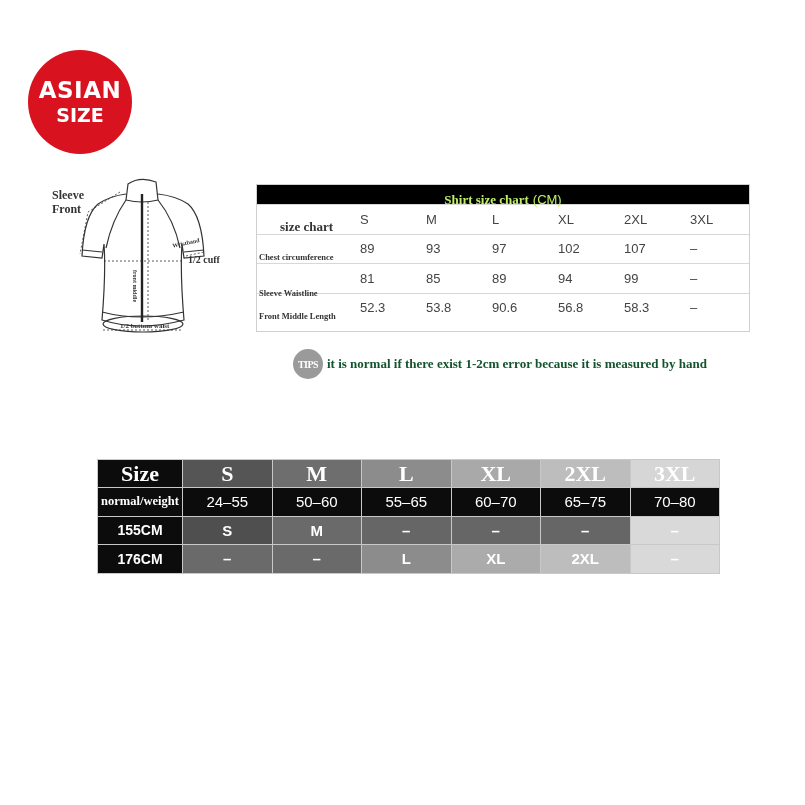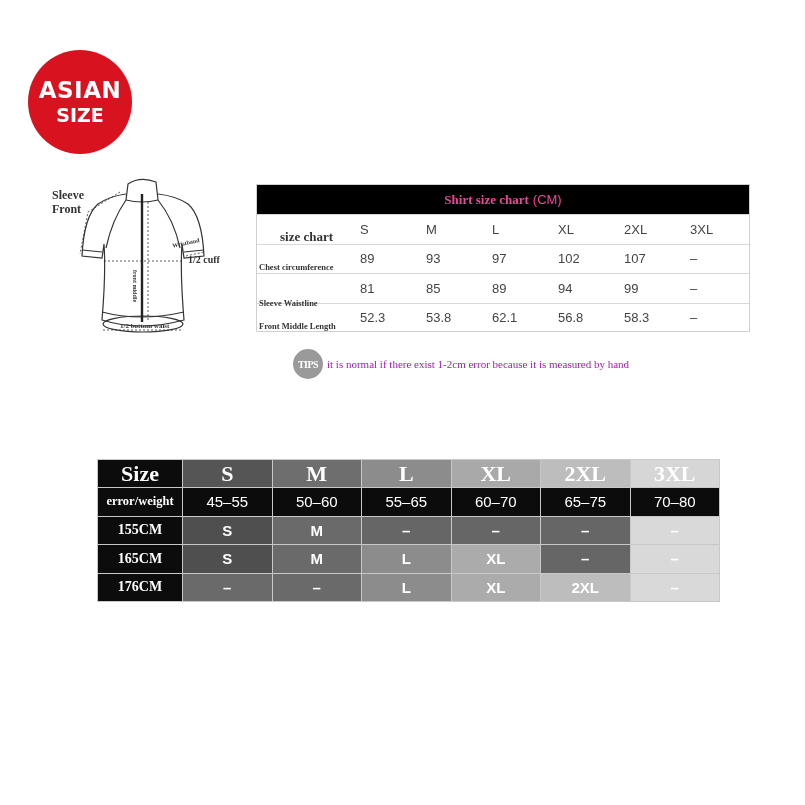--- a/index.html
+++ b/index.html
@@ -25,21 +25,21 @@
   .dl-cuff { left: 148px; top: 82px; font-size: 10px; }
   .dl-front { left: 98px; top: 98px; font-size: 6px; transform: rotate(90deg); transform-origin: left top; }
   .dl-waist { left: 80px; top: 150px; font-size: 7px; }
 
   
   .chart1 {
     position: absolute; left: 256px; top: 184px; width: 494px; height: 148px;
     border: 1px solid #d0d0d0;
   }
   .chart1 .hdr {
-    height: 29px; background: #000; color: #ec4899; text-align: center;
+    height: 19px; background: #000; color: #bef264; text-align: center;
     font-family: "Liberation Serif", serif; font-weight: bold; font-size: 13px; line-height: 29px;
   }
   .chart1 .hdr .unit { font-family: "Liberation Sans", sans-serif; font-weight: normal; margin-left: 4px; }
   .chart1 .row { display: flex; height: 29.5px; border-top: 1px solid #d8d8d8; align-items: center; }
   .chart1 .row:first-of-type { border-top: none; }
   .chart1 .lbl {
     width: 97px; font-family: "Liberation Serif", serif; font-weight: bold; color: #333;
     font-size: 8.5px; padding-left: 2px; white-space: nowrap; margin-top: 16px;
   }
   .chart1 .lbl.big { font-size: 13px; text-align: center; }
@@ -48,35 +48,35 @@
   .chart1 .row.waist .lbl { align-self: flex-end; margin-bottom: -5px; position: relative; z-index: 2; }
 
   
   .tips { position: absolute; left: 293px; top: 349px; display: flex; align-items: center; }
   .tips .tipicon {
     width: 30px; height: 30px; border-radius: 50%; background: #9a9a9a; color: #fff;
     font-family: "Liberation Serif", serif; font-weight: bold; font-size: 10px;
     display: flex; align-items: center; justify-content: center; letter-spacing: -0.5px;
   }
   .tips .tiptext {
-    margin-left: 4px; font-family: "Liberation Serif", serif; font-weight: normal;
-    font-size: 11px; color: #a21caf; white-space: nowrap;
+    margin-left: 4px; font-family: "Liberation Serif", serif; font-weight: bold;
+    font-size: 13px; color: #14532d; white-space: nowrap;
   }
 
   
   .chart2 {
     position: absolute; left: 97px; top: 459px; border-collapse: collapse;
     border: 1px solid #bfbfbf;
   }
   .chart2 td {
     border: 1px solid #c8c8c8; text-align: center; color: #fff;
     height: 28.5px; width: 89.5px; font-size: 15px; padding: 0;
     font-family: "Liberation Sans", sans-serif;
   }
-  .chart2 td.first { width: 85px; background: #0c0c0c; font-family: Liberation Serif, serif; }
+  .chart2 td.first { width: 85px; background: #0c0c0c; }
   .chart2 tr.head td { font-family: "Liberation Serif", serif; font-weight: bold; font-size: 22px; height: 28px; }
   .chart2 tr.hw td { background: #0c0c0c; font-size: 15px; }
   .chart2 tr.hw td.first { font-family: "Liberation Serif", serif; font-weight: bold; font-size: 12.5px; }
   .chart2 tr.body td.first { font-weight: bold; font-size: 14px; }
   .chart2 tr.body td { font-weight: bold; }
 </style>
 </head>
 <body>
 
 <div class="badge">
@@ -150,21 +150,21 @@
     <div class="cell">85</div>
     <div class="cell">89</div>
     <div class="cell">94</div>
     <div class="cell">99</div>
     <div class="cell last">–</div>
   </div>
   <div class="row">
     <div class="lbl">Front Middle Length</div>
     <div class="cell">52.3</div>
     <div class="cell">53.8</div>
-    <div class="cell">62.1</div>
+    <div class="cell">90.6</div>
     <div class="cell">56.8</div>
     <div class="cell">58.3</div>
     <div class="cell last">–</div>
   </div>
 </div>
 
 <div class="tips">
   <div class="tipicon">TIPS</div>
   <div class="tiptext">it is normal if there exist 1-2cm error because it is measured by hand</div>
 </div>
@@ -174,47 +174,38 @@
       <tr class="head">
     <td class="first">Size</td>
     <td style="background:#555555">S</td>
     <td style="background:#6e6e6e">M</td>
     <td style="background:#8c8c8c">L</td>
     <td style="background:#a9a9a9">XL</td>
     <td style="background:#bdbdbd">2XL</td>
     <td style="background:#d6d6d6">3XL</td>
   </tr>
   <tr class="hw">
-    <td class="first">error/weight</td>
-    <td>45–55</td>
+    <td class="first">normal/weight</td>
+    <td>24–55</td>
     <td>50–60</td>
     <td>55–65</td>
     <td>60–70</td>
     <td>65–75</td>
     <td>70–80</td>
   </tr>
   <tr class="body">
     <td class="first">155CM</td>
     <td style="background:#4f4f4f">S</td>
     <td style="background:#6a6a6a">M</td>
     <td style="background:#666666">–</td>
     <td style="background:#666666">–</td>
     <td style="background:#666666">–</td>
     <td style="background:#d9d9d9">–</td>
   </tr>
   <tr class="body">
-    <td class="first">165CM</td>
-    <td style="background:#4f4f4f">S</td>
-    <td style="background:#6a6a6a">M</td>
-    <td style="background:#8c8c8c">L</td>
-    <td style="background:#ababab">XL</td>
-    <td style="background:#666666">–</td>
-    <td style="background:#d9d9d9">–</td>
-  </tr>
-  <tr class="body">
     <td class="first">176CM</td>
     <td style="background:#6a6a6a">–</td>
     <td style="background:#6a6a6a">–</td>
     <td style="background:#8c8c8c">L</td>
     <td style="background:#ababab">XL</td>
     <td style="background:#bdbdbd">2XL</td>
     <td style="background:#d9d9d9">–</td>
   </tr>
 </tbody>
   </table>

